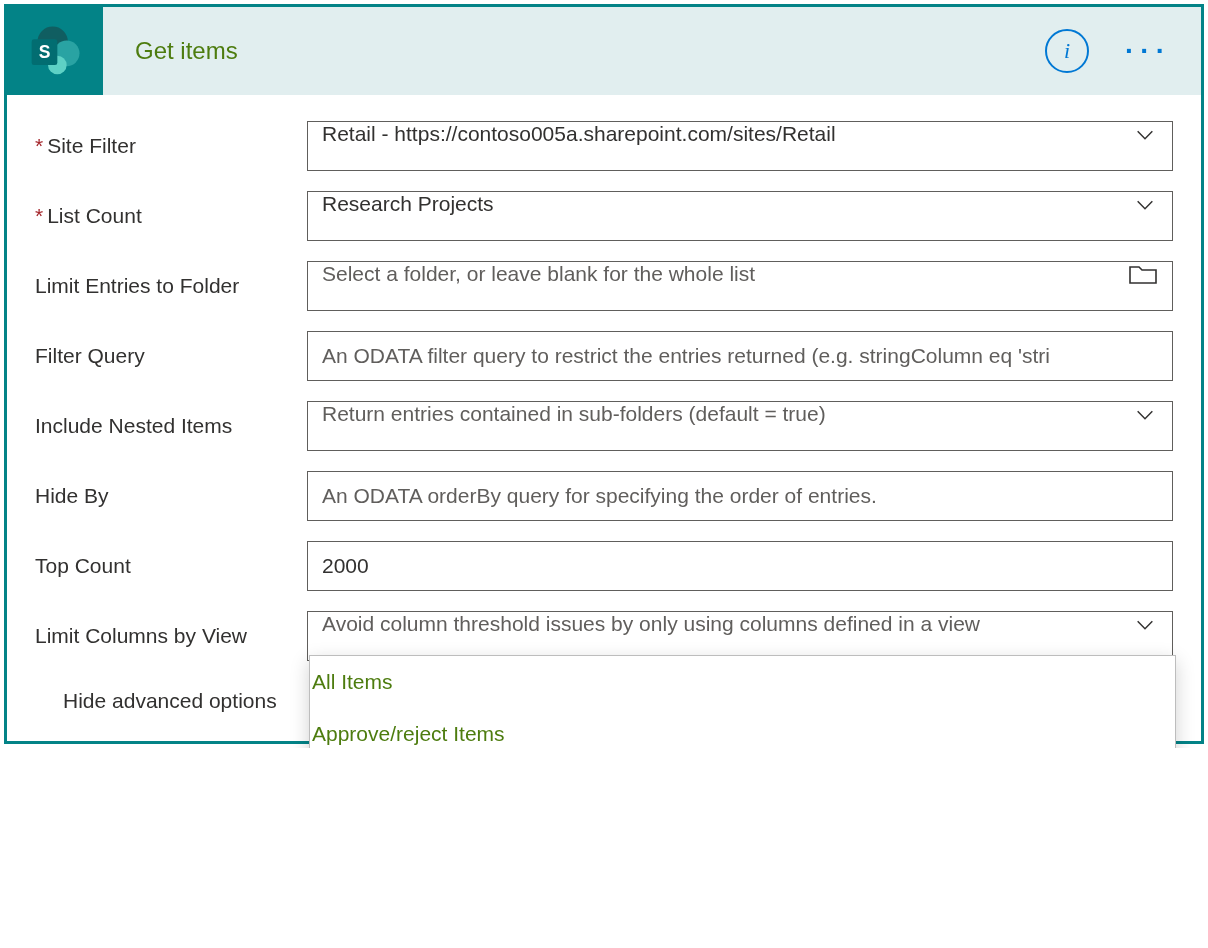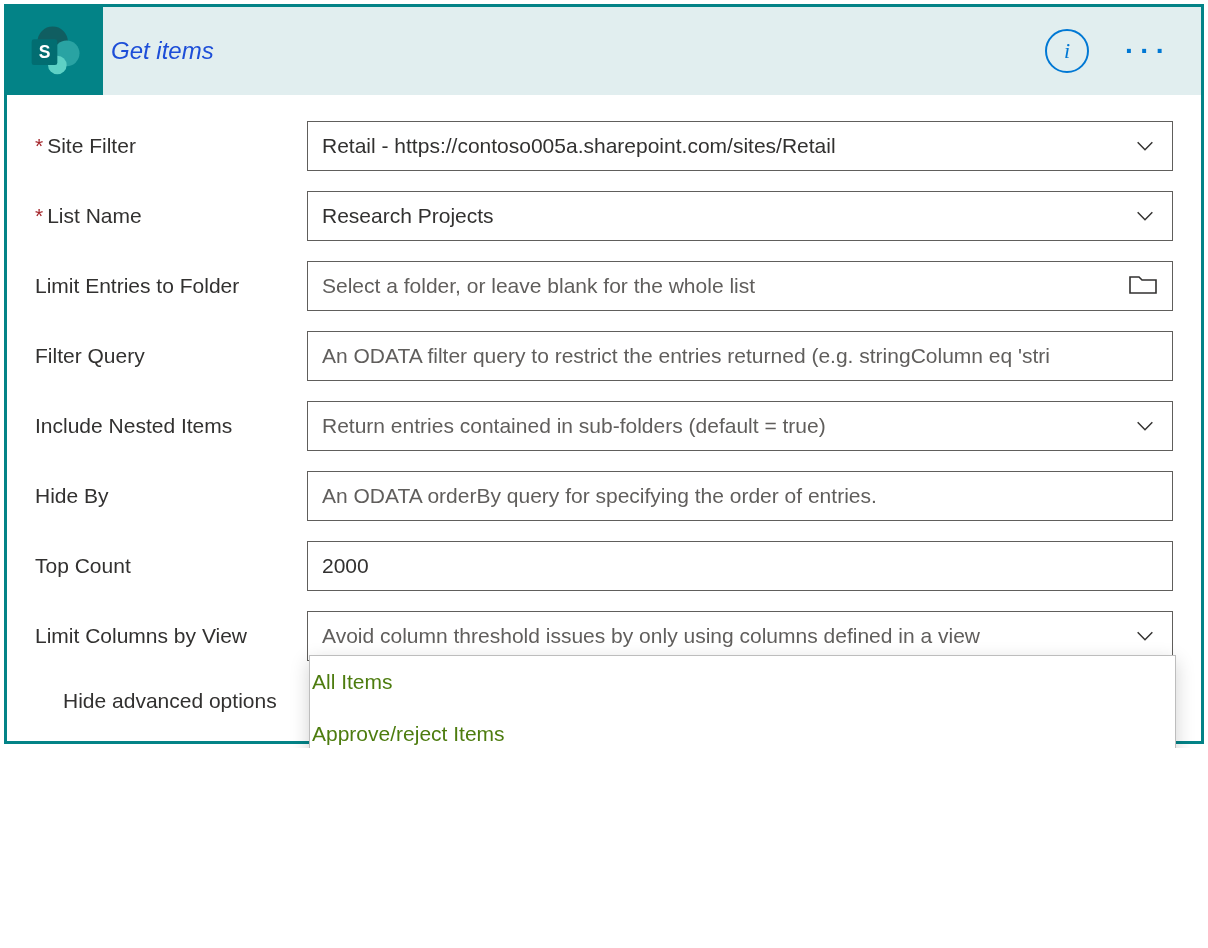--- a/index.html
+++ b/index.html
@@ -30,24 +30,23 @@
     justify-content: center;
     position: relative;
   }
   .sp-icon {
     width: 56px;
     height: 56px;
     position: relative;
   }
   .header-title {
     flex: 1;
-    padding-left: 8px;
+    padding-left: 32px;
     font-size: 24px;
-    color: #1d4ed8;
-    font-style: italic;
+    color: #4d7c0f;
   }
   .header-actions {
     display: flex;
     align-items: center;
     gap: 36px;
     padding-right: 30px;
   }
   .info-icon {
     width: 44px;
     height: 44px;
@@ -87,21 +86,20 @@
   }
   .req { color: #a4262c; margin-right: 4px; }
   .control-col {
     flex: 1;
   }
   .control {
     width: 100%;
     height: 50px;
     border: 1px solid #605e5c;
     display: flex;
-    align-items: center;
     padding: 0 14px;
     font-size: 21px;
     color: #323130;
     background: #fff;
     position: relative;
   }
   .control .text { flex: 1; white-space: nowrap; overflow: hidden; text-overflow: clip; }
   .control.placeholder .text { color: #605e5c; }
   .chev {
     width: 26px;
@@ -198,21 +196,21 @@
                 <path d="M4 8 L12 16 L20 8" stroke="#323130" stroke-width="1.6" fill="none"></path>
               </svg>
           </span>
         </div>
       </div>
     </div>
 
     <div class="row">
       <div class="label-col">
         <span class="req">*</span>
-        <span>List Name</span>
+        <span>List Count</span>
       </div>
       <div class="control-col">
         <div class="control">
           <span class="text">Research Projects</span>
           <span class="chev">
             <svg width="22" height="22" viewBox="0 0 24 24">
                 <path d="M4 8 L12 16 L20 8" stroke="#323130" stroke-width="1.6" fill="none"></path>
               </svg>
           </span>
         </div>

